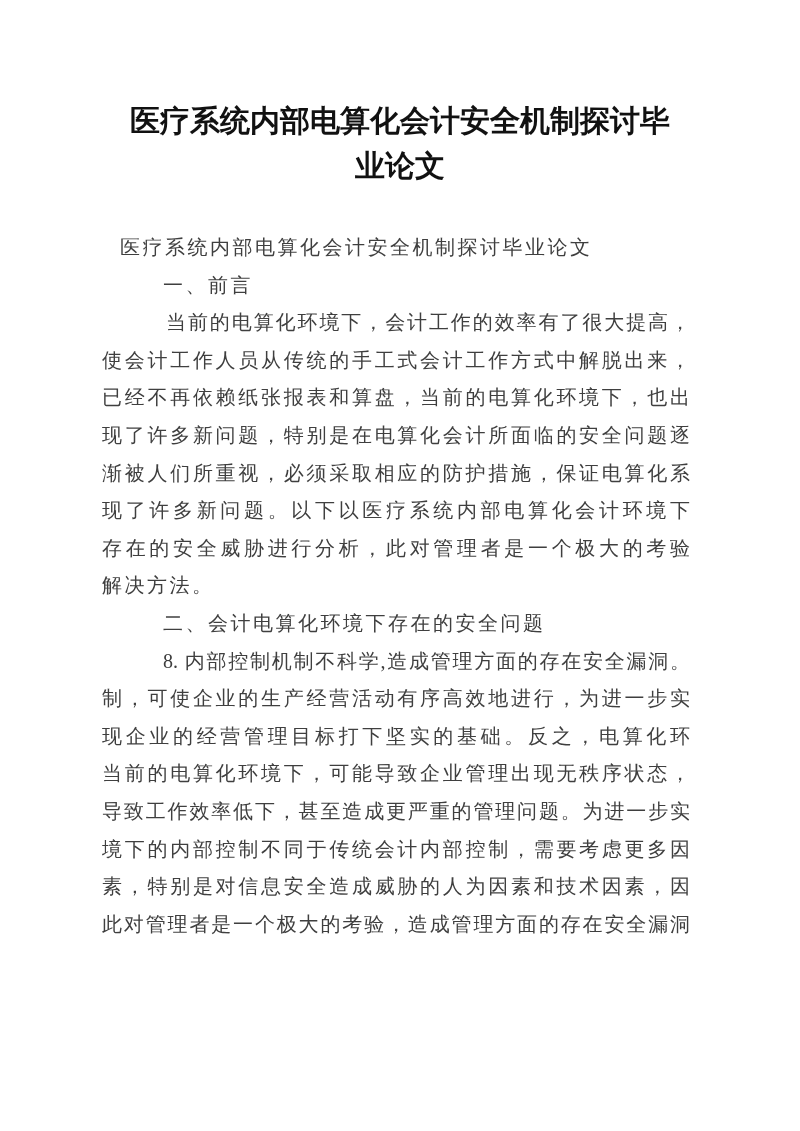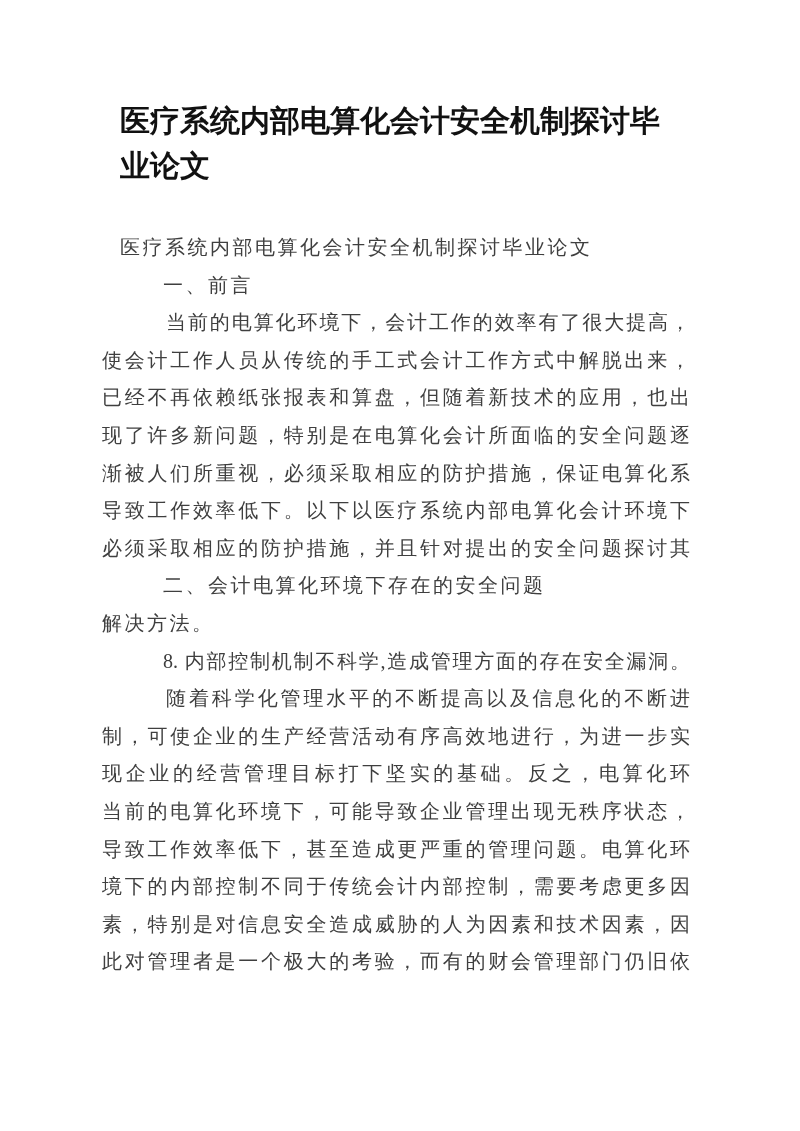--- a/index.html
+++ b/index.html
@@ -16,21 +16,21 @@
     background: var(--page-bg);
     font-family: "Liberation Serif", "DejaVu Serif", serif;
     overflow: hidden;
     margin: 0 auto;
   }
   .title {
     position: absolute;
     top: 98px;
     left: 120px;
     width: 560px;
-    text-align: left;
+    text-align: center;
     font-size: 30px;
     line-height: 45px;
     font-weight: bold;
     color: var(--title-color);
     letter-spacing: 0;
   }
   .doc-body {
     position: absolute;
     top: 229px;
     left: 102px;
@@ -68,31 +68,30 @@
   <div class="title">
     <div>医疗系统内部电算化会计安全机制探讨毕</div>
     <div>业论文</div>
   </div>
 
   <div class="doc-body">
     <div class="ln lt ind-sm">医疗系统内部电算化会计安全机制探讨毕业论文</div>
     <div class="ln lt ind-head">一、前言</div>
     <div class="ln jf ind-first">当前的电算化环境下，会计工作的效率有了很大提高，</div>
     <div class="ln jf">使会计工作人员从传统的手工式会计工作方式中解脱出来，</div>
-    <div class="ln jf">已经不再依赖纸张报表和算盘，但随着新技术的应用，也出</div>
+    <div class="ln jf">已经不再依赖纸张报表和算盘，当前的电算化环境下，也出</div>
     <div class="ln jf">现了许多新问题，特别是在电算化会计所面临的安全问题逐</div>
     <div class="ln jf">渐被人们所重视，必须采取相应的防护措施，保证电算化系</div>
-    <div class="ln jf">导致工作效率低下。以下以医疗系统内部电算化会计环境下</div>
-    <div class="ln jf">必须采取相应的防护措施，并且针对提出的安全问题探讨其</div>
+    <div class="ln jf">现了许多新问题。以下以医疗系统内部电算化会计环境下</div>
+    <div class="ln jf">存在的安全威胁进行分析，此对管理者是一个极大的考验</div>
+    <div class="ln lt">解决方法。</div>
     <div class="ln lt ind-head">二、会计电算化环境下存在的安全问题</div>
-    <div class="ln lt">解决方法。</div>
     <div class="ln jf ind-head">8. 内部控制机制不科学,造成管理方面的存在安全漏洞。</div>
-    <div class="ln jf ind-first">随着科学化管理水平的不断提高以及信息化的不断进</div>
     <div class="ln jf">制，可使企业的生产经营活动有序高效地进行，为进一步实</div>
     <div class="ln jf">现企业的经营管理目标打下坚实的基础。反之，电算化环</div>
     <div class="ln jf">当前的电算化环境下，可能导致企业管理出现无秩序状态，</div>
-    <div class="ln jf">导致工作效率低下，甚至造成更严重的管理问题。电算化环</div>
+    <div class="ln jf">导致工作效率低下，甚至造成更严重的管理问题。为进一步实</div>
     <div class="ln jf">境下的内部控制不同于传统会计内部控制，需要考虑更多因</div>
     <div class="ln jf">素，特别是对信息安全造成威胁的人为因素和技术因素，因</div>
-    <div class="ln jf">此对管理者是一个极大的考验，而有的财会管理部门仍旧依</div>
+    <div class="ln jf">此对管理者是一个极大的考验，造成管理方面的存在安全漏洞</div>
   </div>
 
 </div>
 
 </body></html>

